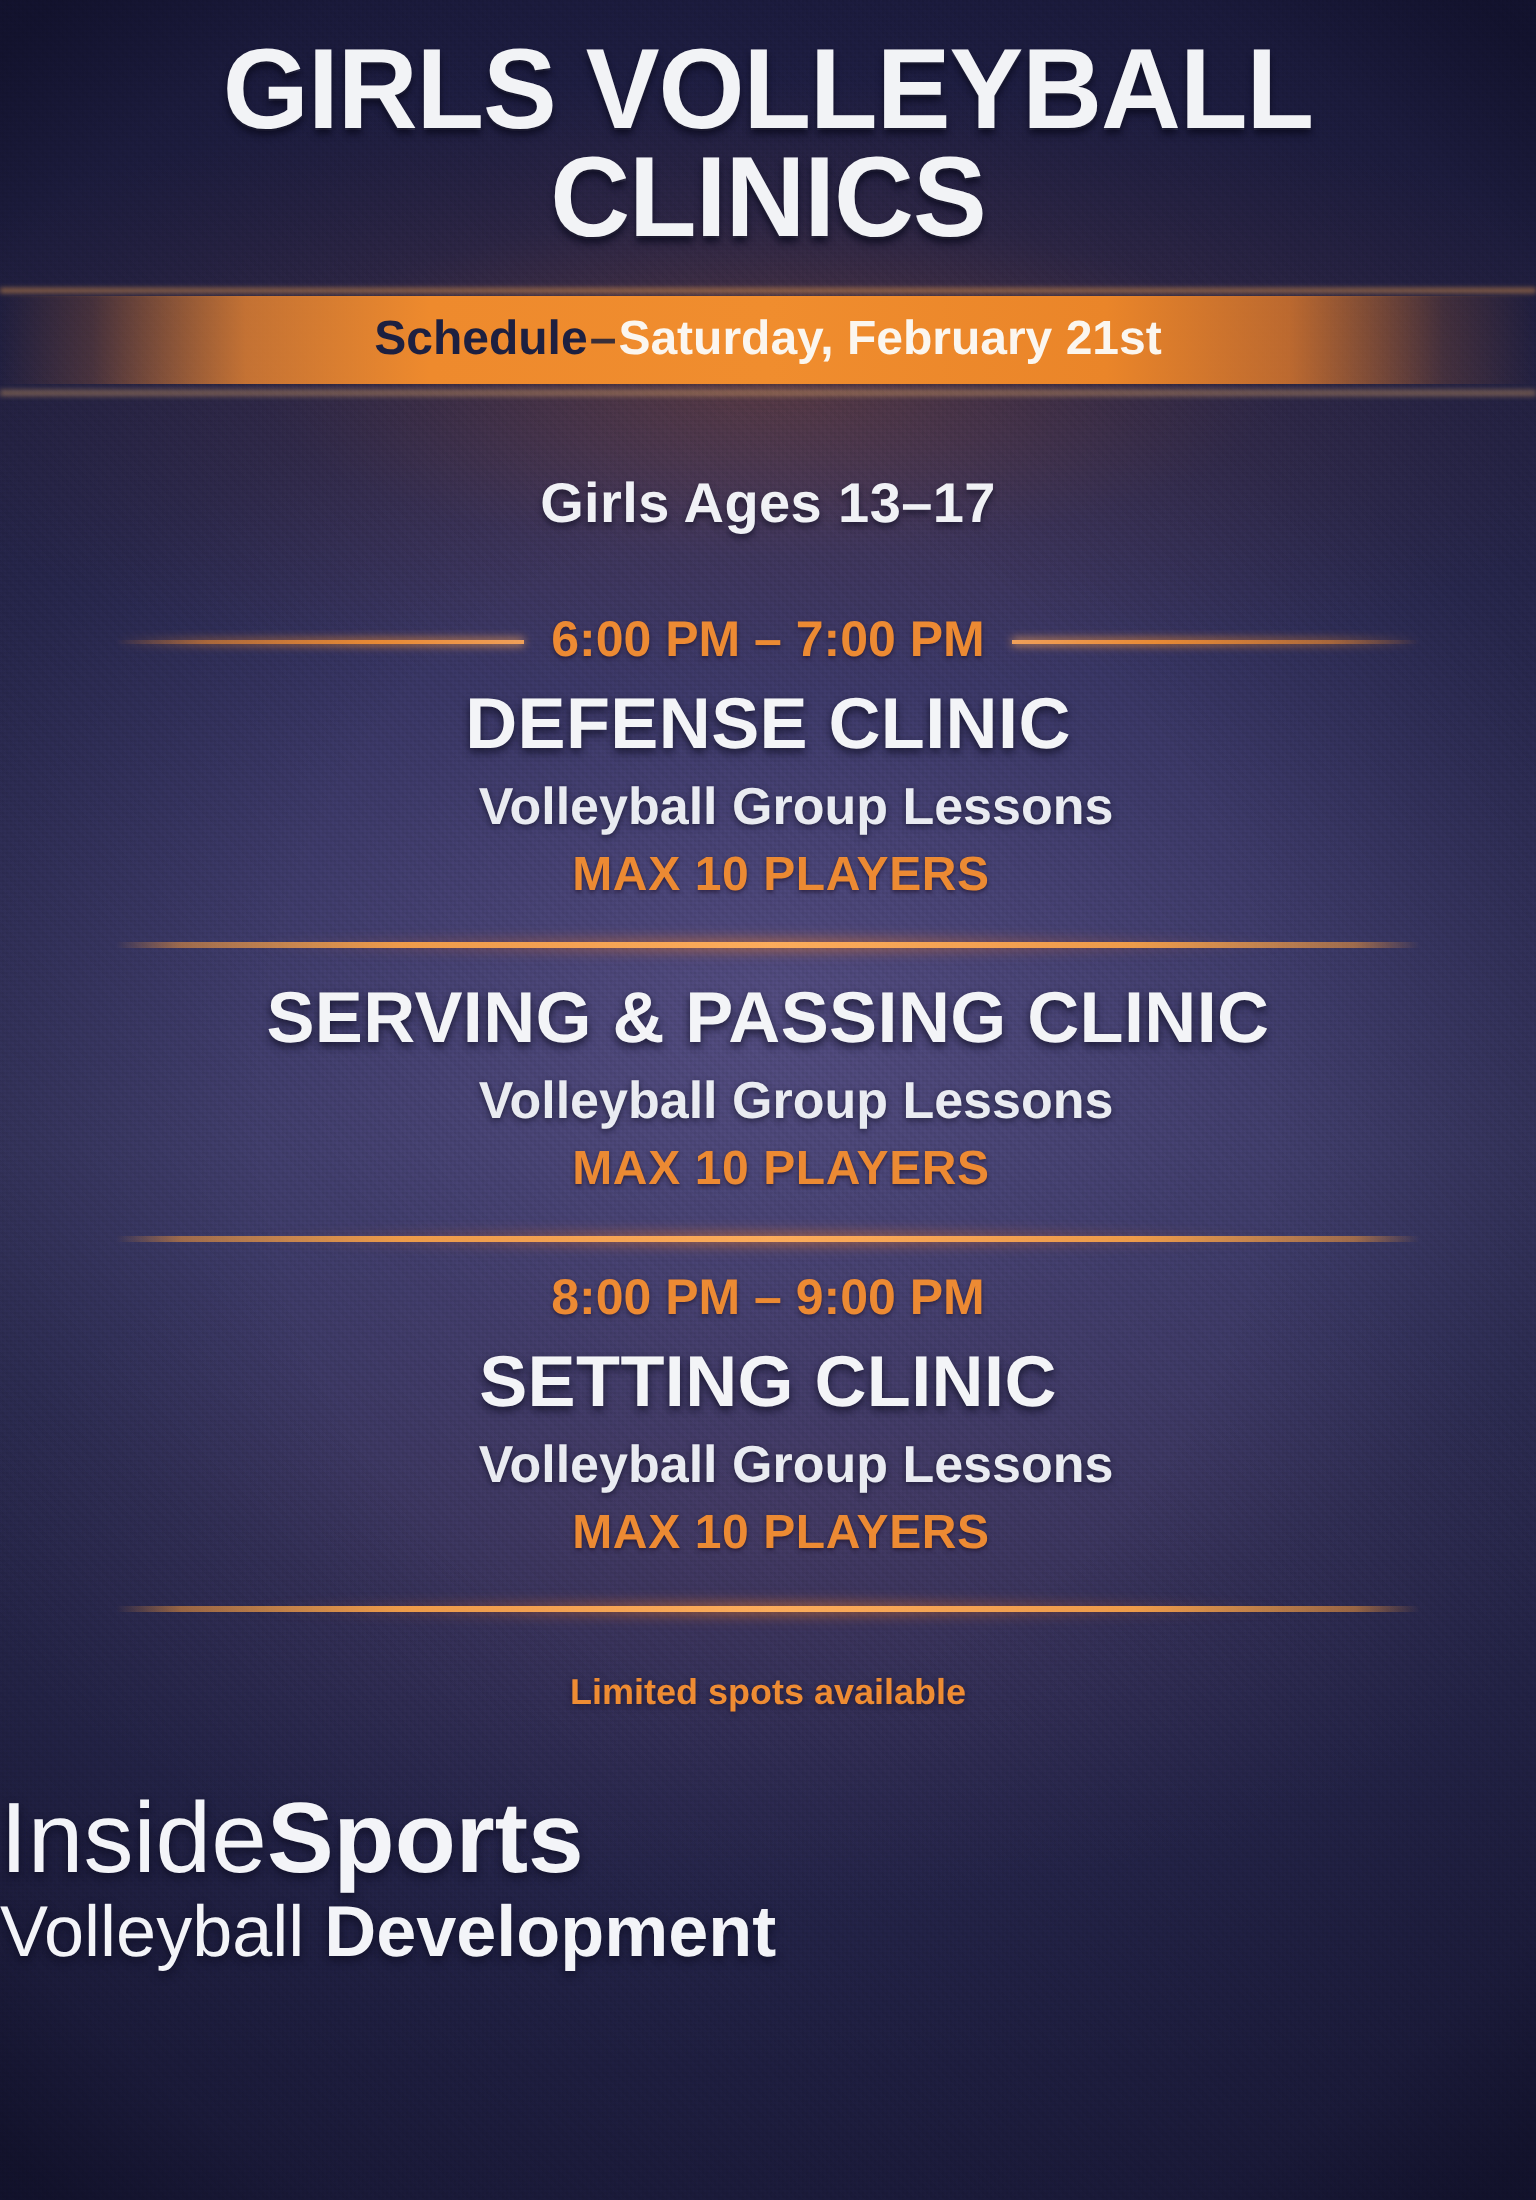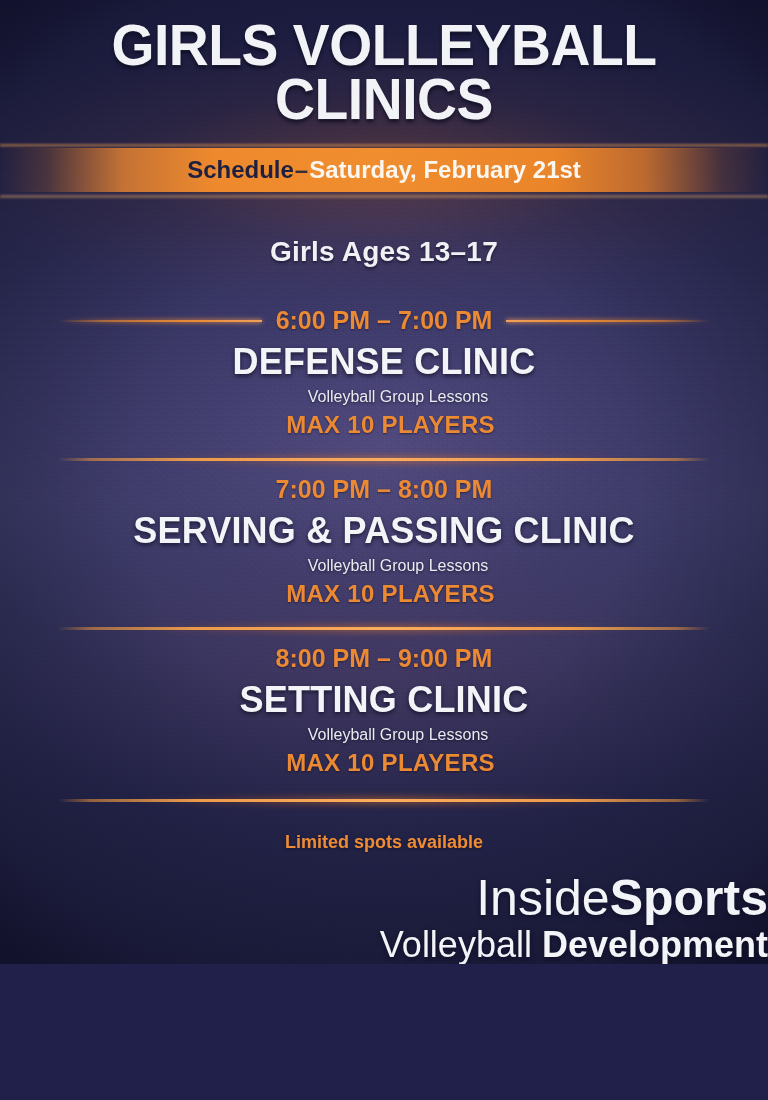--- a/index.html
+++ b/index.html
@@ -6,21 +6,21 @@
 
   html, body {
     width:768px; height:1100px;
     background:#20204a;
     font-family:"Liberation Sans", sans-serif;
     overflow:hidden;
   }
 
   .poster{
     position:relative;
-    width:768px; height:964px;
+    width:768px; height:1100px;
     overflow:hidden;
     background:
       radial-gradient(ellipse 85% 42% at 50% 46%, rgba(104,92,150,0.52) 0%, rgba(80,70,125,0.30) 38%, rgba(45,42,85,0.06) 70%, rgba(0,0,0,0) 100%),
       radial-gradient(ellipse 60% 14% at 50% 17.5%, rgba(196,96,34,0.34) 0%, rgba(140,70,40,0.12) 55%, rgba(0,0,0,0) 100%),
       radial-gradient(ellipse 70% 22% at 50% 70%, rgba(120,80,110,0.22) 0%, rgba(0,0,0,0) 75%),
       linear-gradient(180deg,#23234d 0%, #2b2b55 18%, #353560 40%, #3a3a64 52%, #32325b 66%, #282850 82%, #222247 100%);
   }
 
   
   .grain{
@@ -140,22 +140,22 @@
   .clinic-name{
     color:#f3f4f7;
     font-weight:bold;
     font-size:36px;
     margin-top:6px;
     letter-spacing:.2px;
     text-shadow:0 2px 4px rgba(10,10,28,.7);
   }
   .lesson-sub{
     color:#e9ebf1;
-    font-weight:normal;
-    font-size:16px;
+    font-weight:bold;
+    font-size:26px;
     margin-top:5px;
     text-shadow:0 1px 3px rgba(10,10,28,.6);
     padding-left:28px;
   }
   .max{
     color:#ec8a33;
     font-weight:bold;
     font-size:24px;
     margin-top:5px;
     letter-spacing:.3px;
@@ -189,22 +189,22 @@
     text-align:center;
     color:#ee8c33;
     font-weight:bold;
     font-size:18px;
     margin-top:30px;
     text-shadow:0 1px 3px rgba(20,10,30,.5);
   }
 
   
   .brand{
-    text-align:right;
-    margin-top:19px;
+    text-align:left;
+    margin-top:36px;
     color:#f3f4f8;
     line-height:1.04;
     text-shadow:0 2px 5px rgba(10,10,30,.7);
   }
   .brand-1{ font-size:50px; }
   .brand-1 .thin{ font-weight:normal; }
   .brand-1 .thick{ font-weight:bold; }
   .brand-2{ font-size:36px; margin-top:2px; }
   .brand-2 .thin{ font-weight:normal; }
   .brand-2 .thick{ font-weight:bold; }
@@ -238,21 +238,20 @@
         <span class="rule right"></span>
       </div>
       <div class="clinic-name">DEFENSE CLINIC</div>
       <div class="lesson-sub">Volleyball Group Lessons</div>
       <div class="max">MAX 10 PLAYERS</div>
     </div>
 
     <div class="divider"></div>
 
     <div class="session s2">
-      <div class="time">7:00 PM – 8:00 PM</div>
       <div class="clinic-name">SERVING &amp; PASSING CLINIC</div>
       <div class="lesson-sub">Volleyball Group Lessons</div>
       <div class="max">MAX 10 PLAYERS</div>
     </div>
 
     <div class="divider"></div>
 
     <div class="session s3">
       <div class="time">8:00 PM – 9:00 PM</div>
       <div class="clinic-name">SETTING CLINIC</div>

